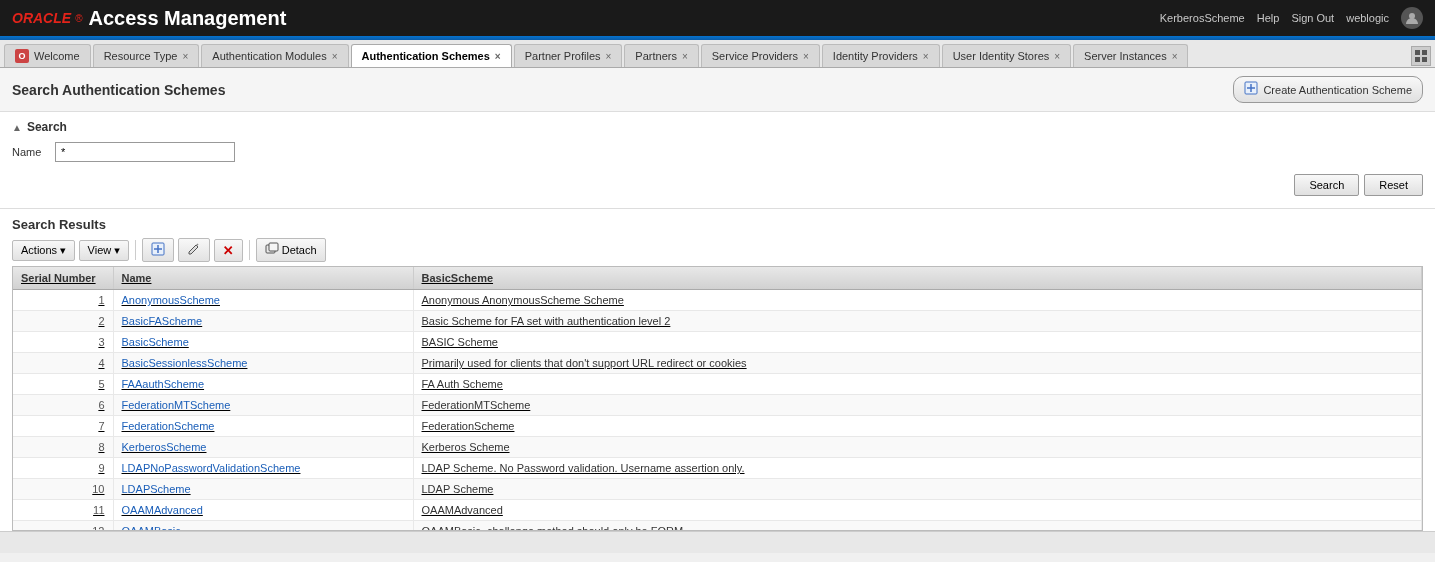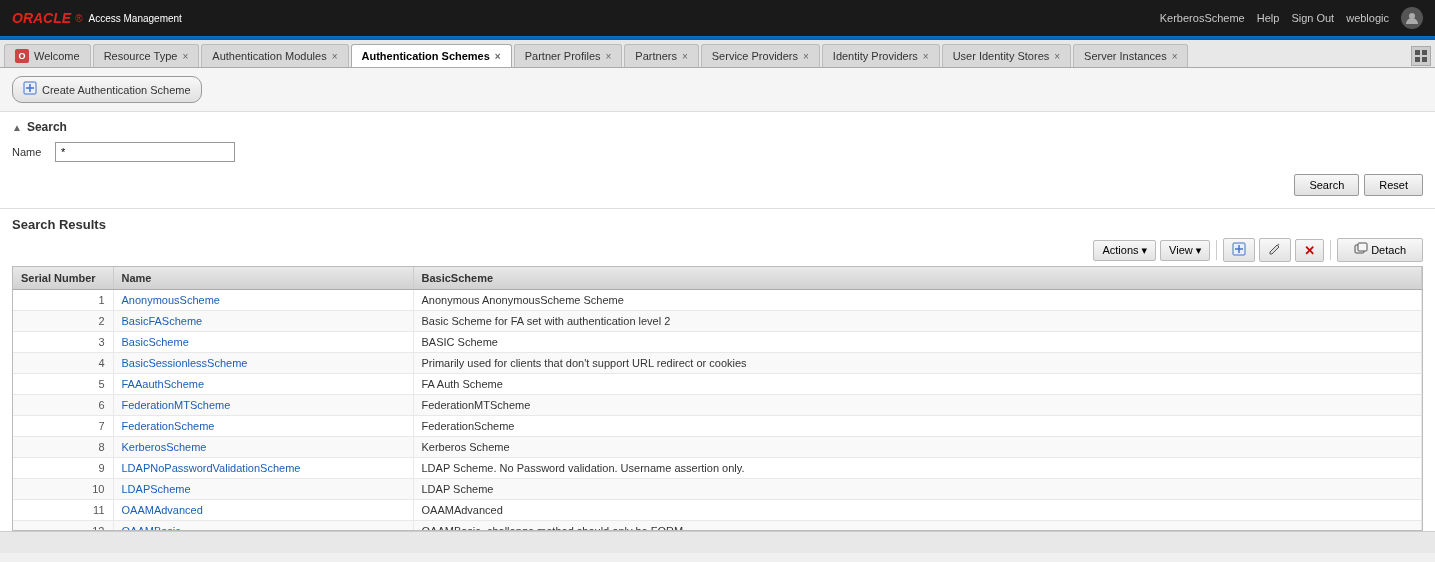--- a/index.html
+++ b/index.html
@@ -10,21 +10,21 @@
       background: #1a1a1a;
       height: 36px;
       display: flex;
       padding: 8px 12px;
       justify-content: space-between;
     }
     .header-left { display: flex; align-items: center; gap: 6px; }
     .oracle-logo { display: flex; align-items: center; gap: 4px; }
     .oracle-text { color: #e2231a; font-weight: bold; font-size: 14px; font-style: italic; }
     .oracle-reg { color: #e2231a; font-size: 10px; vertical-align: super; }
-    .app-title { color: #ffffff; font-size: 10px; font-weight: normal; }
+    .app-title { color: #ffffff; font-size: 20px; font-weight: bold; }
     .header-right { display: flex; align-items: center; gap: 12px; }
     .header-link { color: #c8c8c8; font-size: 11px; text-decoration: none; cursor: pointer; }
     .user-icon { width: 22px; height: 22px; background: #555; border-radius: 11px; display: inline-flex; align-items: center; justify-content: center; }
 
     
     .blue-bar { height: 4px; background: linear-gradient(to bottom, #0572ce, #0a5ca8); }
 
     
     .tabs-bar {
       background: #e8e8e8;
@@ -122,48 +122,47 @@
     }
 
     
     .results-section { padding: 8px 12px 0; }
     .results-title { font-weight: bold; font-size: 13px; color: #333; margin-bottom: 6px; }
     .toolbar {
       display: flex;
       align-items: center;
       gap: 4px;
       margin-bottom: 4px;
-      justify-content: flex-end;
     }
     .toolbar-btn {
       display: flex;
       align-items: center;
       gap: 3px;
       padding: 3px 8px;
       border: 1px solid #bbb;
       background: linear-gradient(to bottom, #f8f8f8, #e2e2e2);
       cursor: pointer;
       font-size: 11px;
       border-radius: 2px;
     }
     .toolbar-separator { width: 1px; height: 20px; background: #ccc; margin: 0 2px; }
     .detach-btn {
       display: flex;
       align-items: center;
       gap: 3px;
-      padding: 3px 16px;
+      padding: 3px 8px;
       border: 1px solid #bbb;
       background: linear-gradient(to bottom, #f8f8f8, #e2e2e2);
       cursor: pointer;
       font-size: 11px;
       border-radius: 2px;
     }
 
     
-    .table-wrap { border: 1px solid #bbb; overflow: hidden; position: relative; }
+    .table-wrap { border: 1px solid #bbb; overflow: hidden; position: relative; text-decoration: underline; }
     table { width: 100%; border-collapse: collapse; font-size: 11px; }
     thead tr { background: linear-gradient(to bottom, #e8e8e8, #d0d0d0); }
     thead th {
       text-align: left;
       padding: 5px 8px;
       border-right: 1px solid #ccc;
       border-bottom: 1px solid #aaa;
       font-weight: bold;
       color: #333;
       font-size: 11px;
@@ -279,20 +278,21 @@
         <rect x="0" y="7" width="5" height="5"></rect>
           <rect x="7" y="7" width="5" height="5"></rect>
       </svg>
     </div>
   </div>
 </div>
 
 <div class="main">
 
   <div class="page-header">
+    <span class="page-title">Search Authentication Schemes</span>
     <button class="create-btn">
       <span class="create-btn-icon">
         <svg width="14" height="14" viewBox="0 0 14 14" fill="none">
           <rect x="1" y="1" width="12" height="12" rx="1" fill="#e8f0fb" stroke="#4472c4" stroke-width="1"></rect>
           <line x1="7" y1="3" x2="7" y2="11" stroke="#4472c4" stroke-width="1.5"></line>
           <line x1="3" y1="7" x2="11" y2="7" stroke="#4472c4" stroke-width="1.5"></line>
         </svg>
       </span>
       <span>Create Authentication Scheme</span>
     </button>

